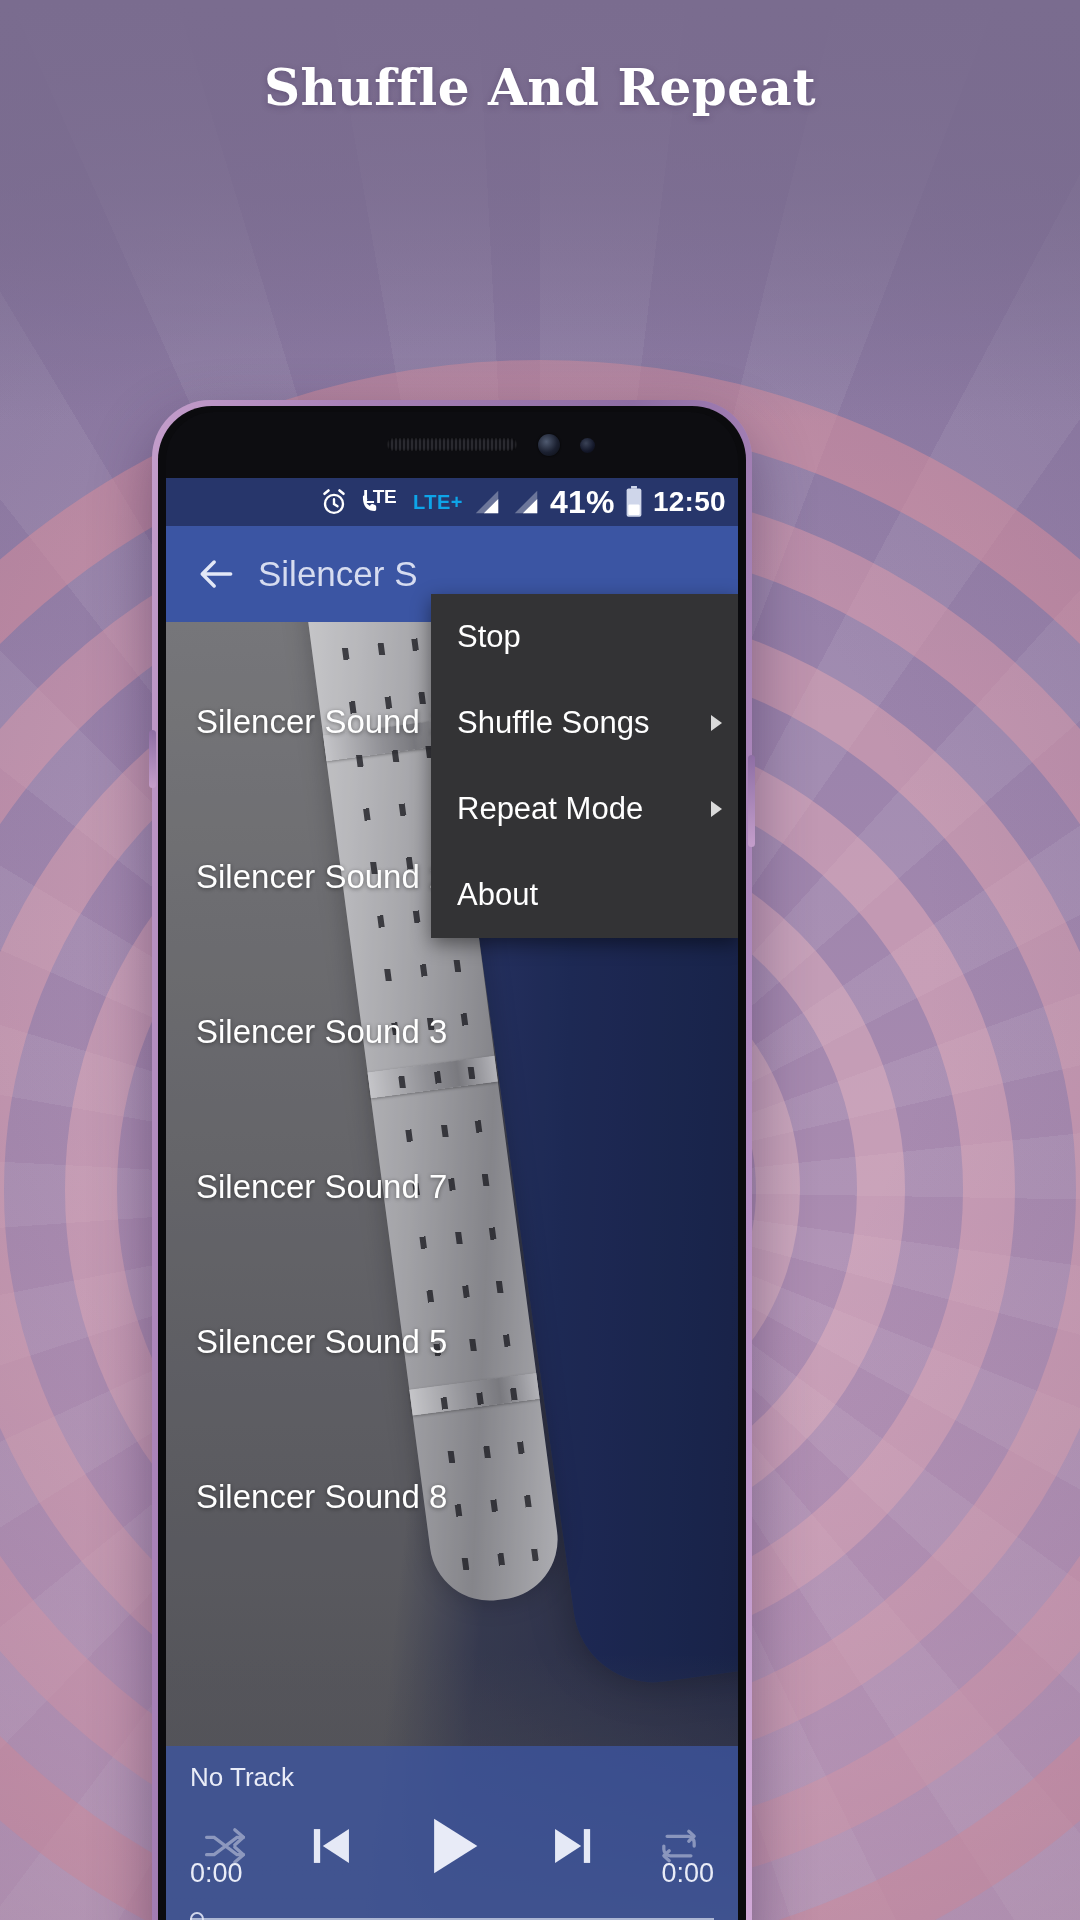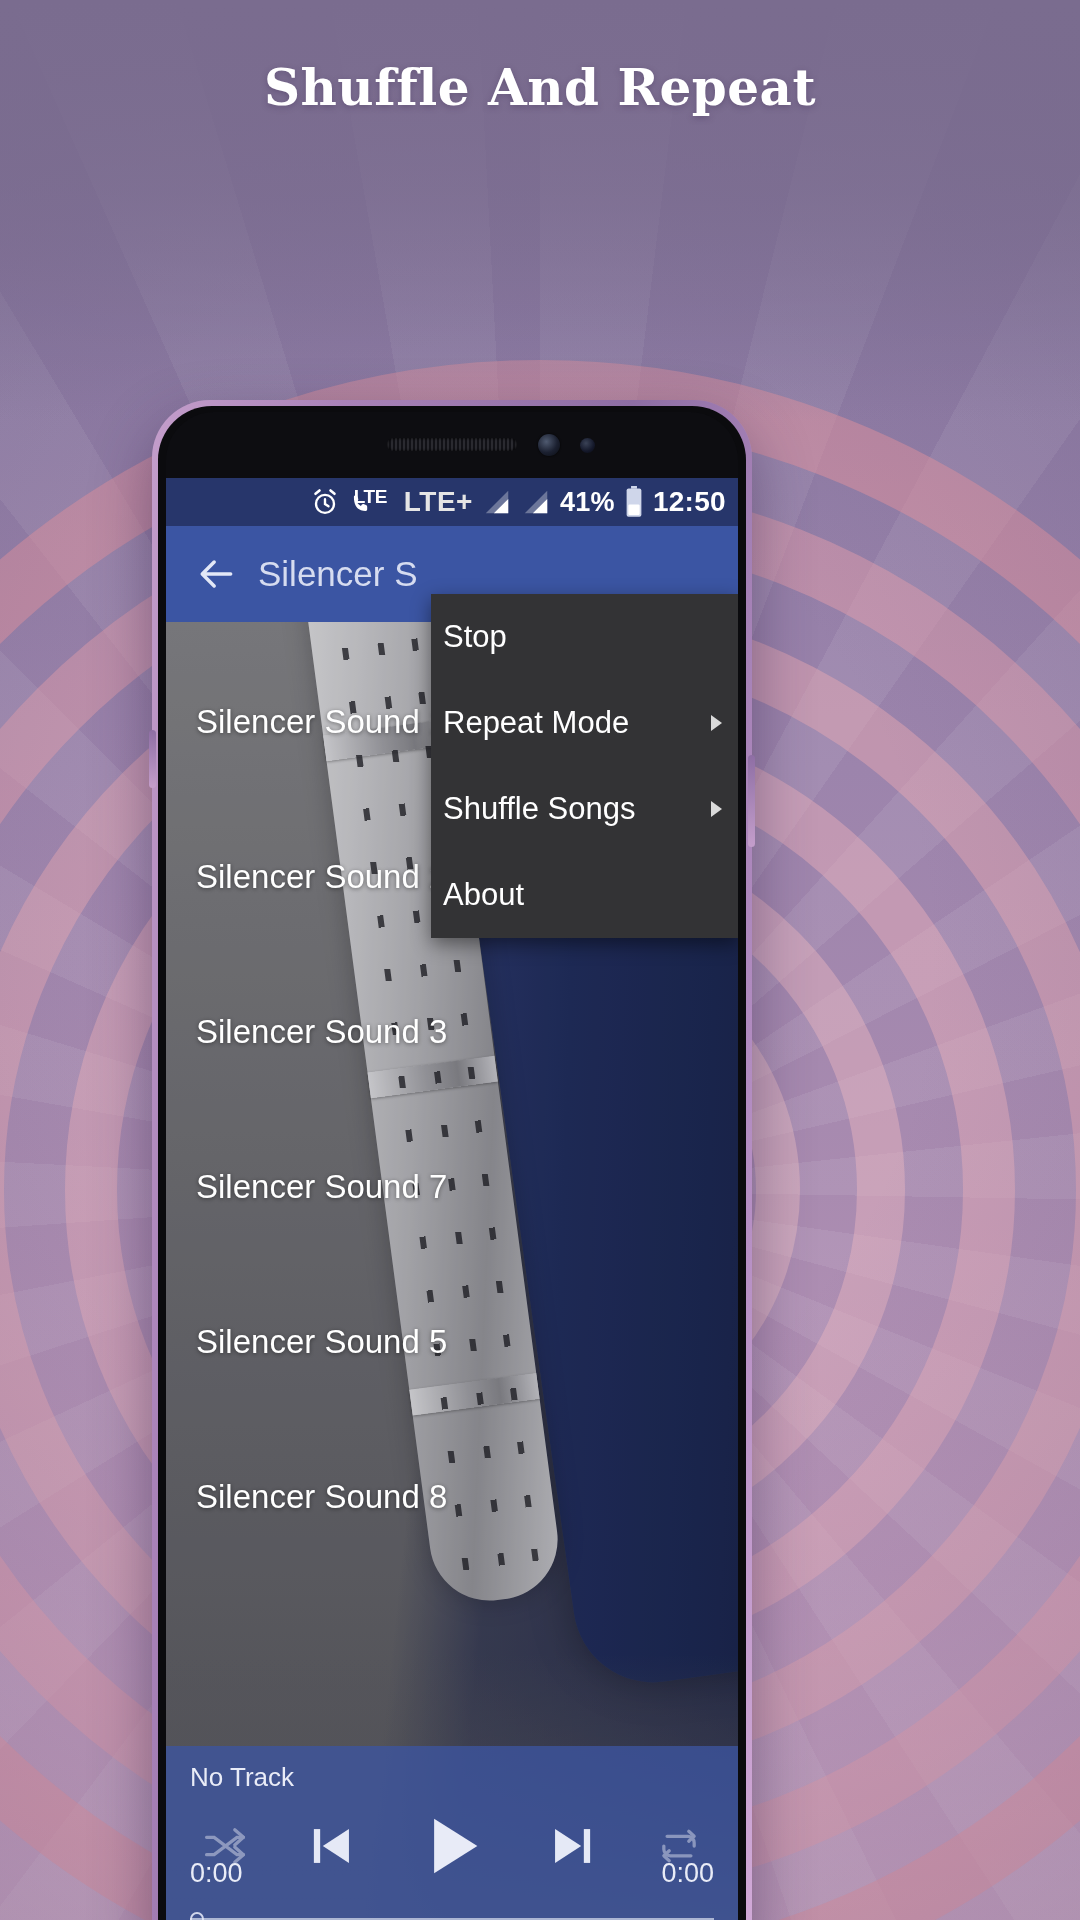--- a/index.html
+++ b/index.html
@@ -162,22 +162,22 @@
     display:flex; align-items:center; padding:0 12px;
     color:#ffffff;
     z-index:20;
   }
   #sb-left { display:flex; align-items:center; gap:8px; }
   #sb-right {
     margin-left:auto; display:flex; align-items:center; gap:9px;
     font-size:27px; font-weight:bold; letter-spacing:.3px;
   }
   .sb-ico { display:block; }
-  #lteplus { font-size:28px; font-weight:bold; color:#e5e5e5; letter-spacing:.5px; }
-  #battpct { font-size:27px; font-weight:bold; }
+  #lteplus { font-size:20px; font-weight:bold; color:#0ea5e9; letter-spacing:.5px; }
+  #battpct { font-size:32px; font-weight:bold; }
   #clock { font-size:28px; font-weight:bold; }
 
   
   #toolbar {
     position:absolute; left:0; right:0; top:48px; height:96px;
     background:#3b55a3;
     display:flex; align-items:center;
     z-index:15;
     padding-left:8px;
   }
@@ -202,21 +202,21 @@
   
   #menu {
     position:absolute; right:0px; top:116px;
     width:307px;
     background:#333335;
     z-index:40;
     box-shadow:0 6px 18px rgba(0,0,0,.45);
   }
   .menu-item {
     height:86px; display:flex; align-items:center;
-    padding:0 16px 0 12px;
+    padding:0 16px 0 26px;
     color:#ffffff; font-size:31px;
     position:relative;
   }
   .menu-item .mi-arrow {
     margin-left:auto; width:0; height:0;
     border-left:11px solid #dadada;
     border-top:8px solid transparent;
     border-bottom:8px solid transparent;
   }
 
@@ -371,25 +371,25 @@
         <div class="song-row">
           <span>Silencer Sound 8</span>
         </div>
       </div>
 
       <div id="menu">
         <div class="menu-item">
           <span>Stop</span>
         </div>
         <div class="menu-item">
+          <span>Shuffle Songs</span>
+          <span class="mi-arrow"></span>
+        </div>
+        <div class="menu-item">
           <span>Repeat Mode</span>
-          <span class="mi-arrow"></span>
-        </div>
-        <div class="menu-item">
-          <span>Shuffle Songs</span>
           <span class="mi-arrow"></span>
         </div>
         <div class="menu-item">
           <span>About</span>
         </div>
       </div>
 
       <div id="player">
         <div id="track-name">No Track</div>
 

